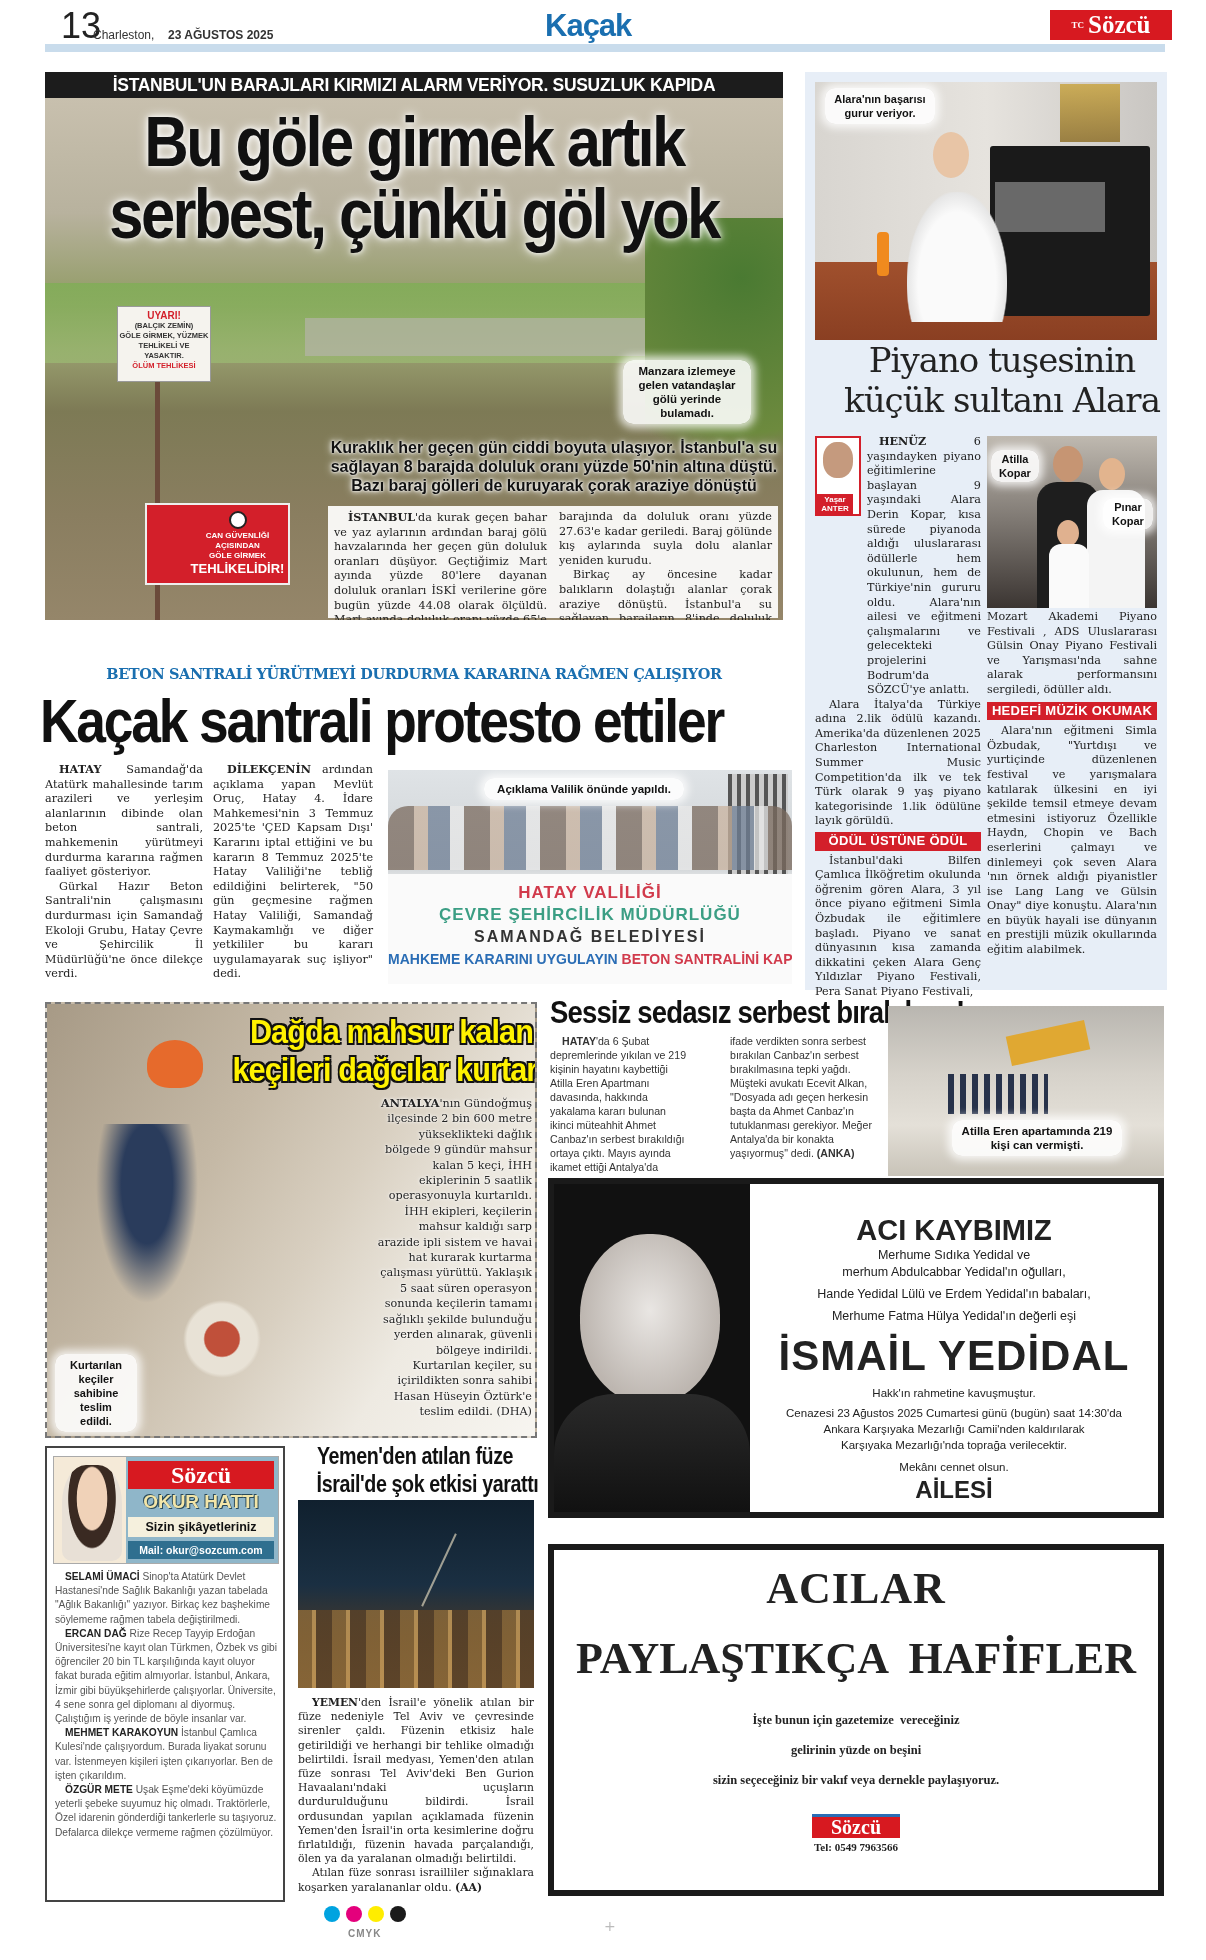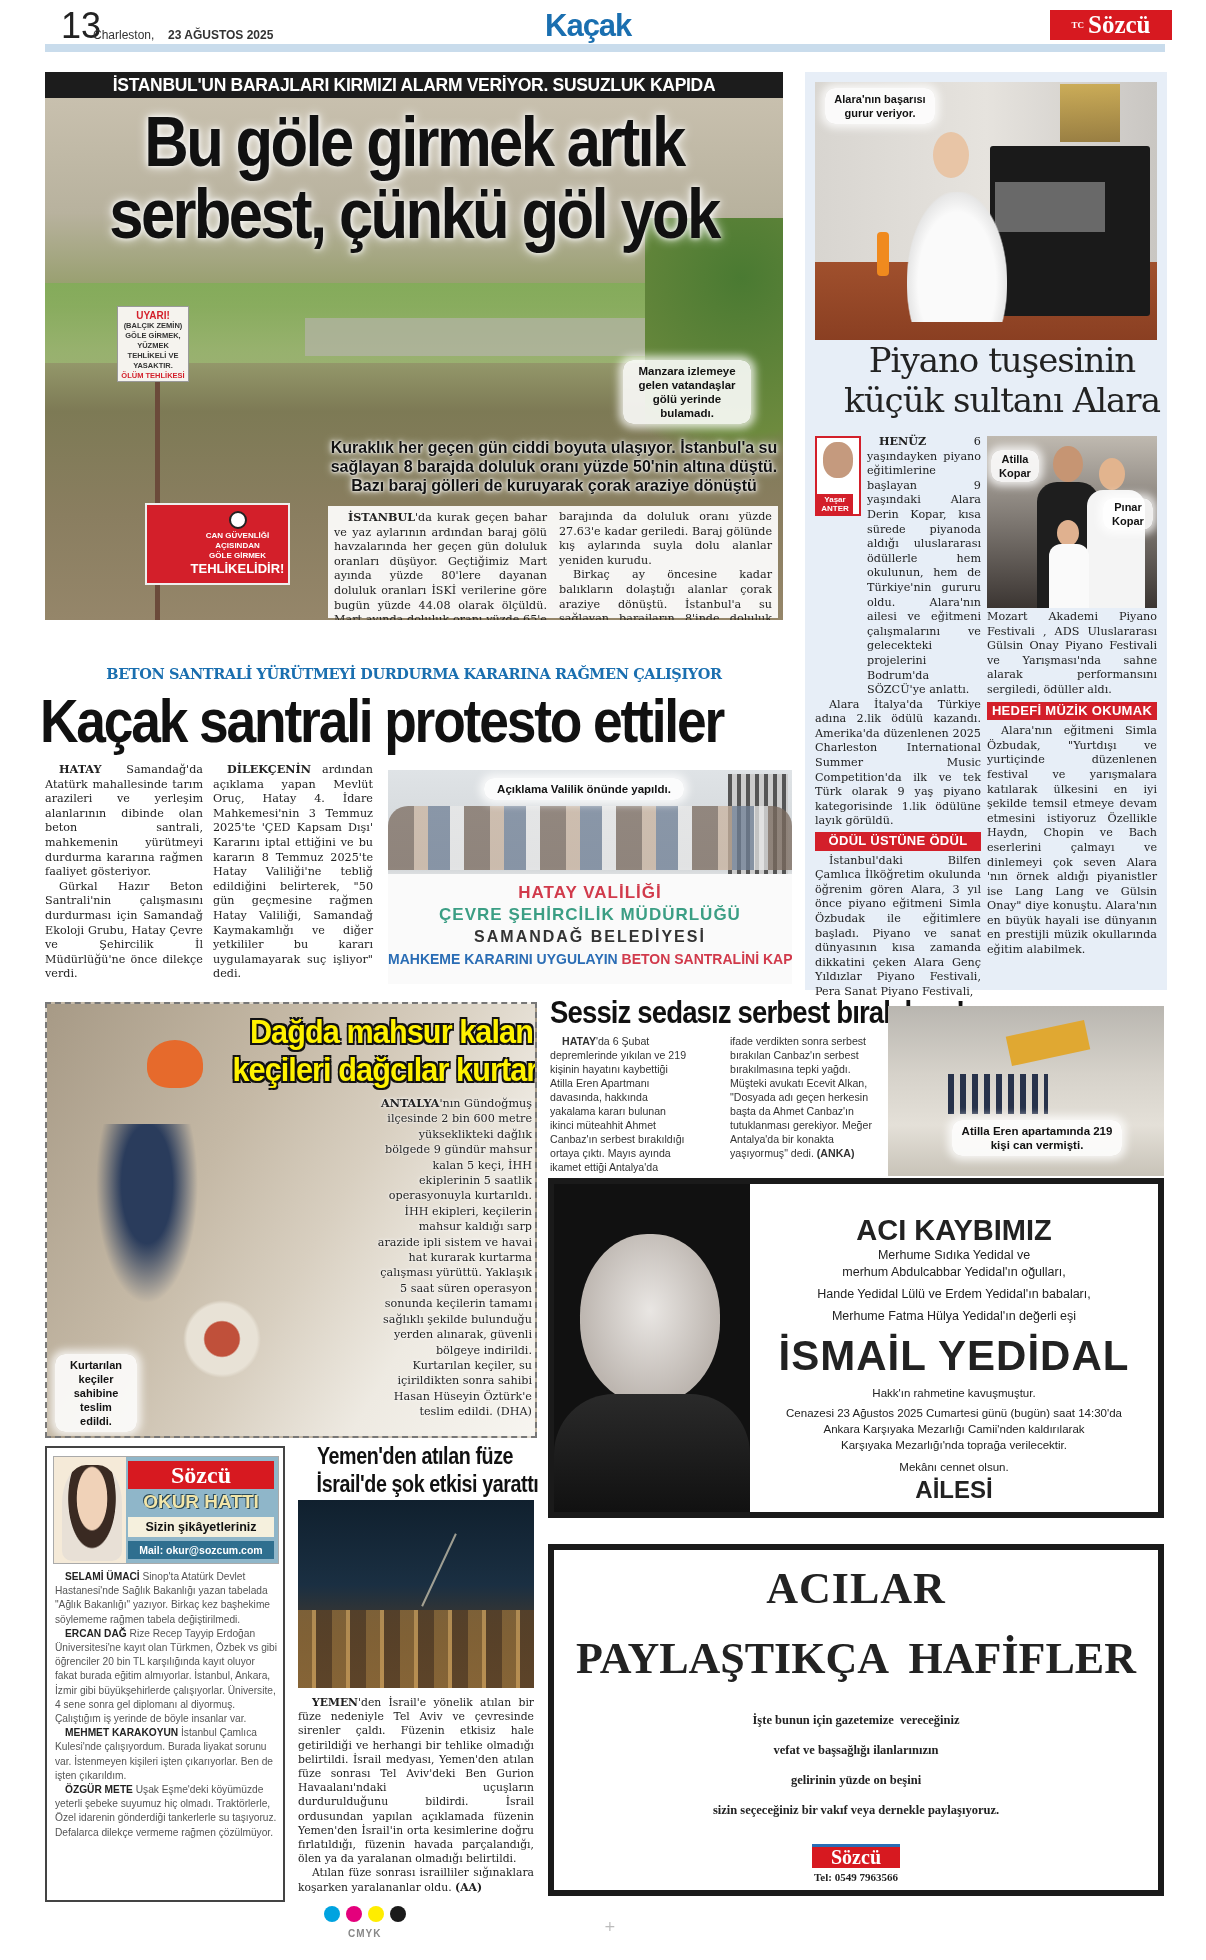--- a/index.html
+++ b/index.html
@@ -38,21 +38,21 @@
 <div class="abs photo" style="left:45px;top:98px;width:738px;height:522px;background:linear-gradient(180deg,#c8c0ae 0%,#b8b29e 22%,#8f9a62 40%,#9aa070 48%,#7d7a55 60%,#8a7e60 80%,#95866a 100%);">
   <div class="abs" style="left:0;top:185px;width:738px;height:80px;background:linear-gradient(180deg,#7fae55,#9bb772);opacity:.8"></div>
   <div class="abs" style="left:260px;top:220px;width:400px;height:38px;background:#b5b3a8;opacity:.7"></div>
   <div class="abs" style="left:600px;top:120px;width:138px;height:300px;background:radial-gradient(circle at 70% 20%,#4a7a32,#6d8a3e 60%,transparent 70%)"></div>
 
   <div class="abs" style="left:0;top:8px;width:738px;text-align:center;">
     <div class="cond" style="font-size:70px;line-height:72px;color:#111;letter-spacing:-3px;transform:scaleX(.88);transform-origin:center;text-shadow:0 0 12px #fff,0 0 6px #fff;">Bu göle girmek artık</div>
     <div class="cond" style="font-size:70px;line-height:72px;color:#111;letter-spacing:-3px;transform:scaleX(.88);transform-origin:center;text-shadow:0 0 12px #fff,0 0 6px #fff;">serbest, çünkü göl yok</div>
   </div>
 
-  <div class="abs" style="left:72px;top:208px;width:72px;height:76px;background:#f5f3ee;border:1px solid #999;font-family:'Liberation Sans',sans-serif;font-size:7.5px;font-weight:bold;text-align:center;padding-top:4px;line-height:10px;color:#333;">
+  <div class="abs" style="left:72px;top:208px;width:94px;height:76px;background:#f5f3ee;border:1px solid #999;font-family:'Liberation Sans',sans-serif;font-size:7.5px;font-weight:bold;text-align:center;padding-top:4px;line-height:10px;color:#333;">
     <div style="color:#d31f2a;font-size:10px">UYARI!</div>
     <div>(BALÇIK ZEMİN)</div>
     <div>GÖLE GİRMEK, YÜZMEK</div>
     <div>TEHLİKELİ VE YASAKTIR.</div>
     <div style="color:#d31f2a">ÖLÜM TEHLİKESİ</div>
   </div>
   <div class="abs" style="left:110px;top:284px;width:5px;height:238px;background:#6b4a3a"></div>
 
   <div class="abs" style="left:100px;top:405px;width:145px;height:82px;background:#d31f2a;border:2px solid #eee;color:#fff;font-family:'Liberation Sans',sans-serif;font-weight:bold;text-align:center;font-size:8px;line-height:10px;padding-top:6px;padding-left:40px;">
     <div style="width:18px;height:18px;margin:0 auto 2px;border-radius:50%;background:#fff;border:2px solid #222;"></div>
@@ -222,21 +222,20 @@
 </div>
 <div class="abs body-text" style="left:298px;top:1696px;width:236px;font-size:10.8px;line-height:14.2px;">
   <div class="p-indent"><b>YEMEN</b><span>'den İsrail'e yönelik atılan bir füze nedeniyle Tel Aviv ve çevresinde sirenler çaldı. Füzenin etkisiz hale getirildiği ve herhangi bir tehlike olmadığı belirtildi. İsrail medyası, Yemen'den atılan füze sonrası Tel Aviv'deki Ben Gurion Havaalanı'ndaki uçuşların durdurulduğunu bildirdi. İsrail ordusundan yapılan açıklamada füzenin Yemen'den İsrail'in orta kesimlerine doğru fırlatıldığı, füzenin havada parçalandığı, ölen ya da yaralanan olmadığı belirtildi.</span></div>
   <div class="p-indent"><span>Atılan füze sonrası israilliler sığınaklara koşarken yaralananlar oldu.</span> <b>(AA)</b></div>
 </div>
 
 <div class="abs" style="left:548px;top:1544px;width:616px;height:352px;border:6px solid #1a1a1a;background:#fff;text-align:center;font-family:'Liberation Serif',serif;color:#222;">
   <div style="font-size:44px;font-weight:bold;line-height:50px;margin-top:14px;letter-spacing:1px;">ACILAR</div>
   <div style="font-size:44px;font-weight:bold;line-height:50px;margin-top:20px;white-space:pre;">PAYLAŞTIKÇA  HAFİFLER</div>
   <div style="font-size:12.5px;font-weight:bold;line-height:16px;margin-top:28px;white-space:pre;">İşte bunun için gazetemize  vereceğiniz</div>
-  <div style="font-size:12.5px;font-weight:bold;line-height:16px;margin-top:14px;">vefat ve başsağlığı ilanlarınızın</div>
   <div style="font-size:12.5px;font-weight:bold;line-height:16px;margin-top:14px;">gelirinin yüzde on beşini</div>
   <div style="font-size:12.5px;font-weight:bold;line-height:16px;margin-top:14px;">sizin seçeceğiniz bir vakıf veya dernekle paylaşıyoruz.</div>
   <div class="sozcu-logo" style="width:88px;height:24px;margin:26px auto 0;border-top:3px solid #2a6db5;">
     <span style="font-size:20px;">Sözcü</span>
   </div>
   <div style="font-size:11px;font-weight:bold;line-height:14px;margin-top:2px;">Tel: 0549 7963566</div>
 </div>
 
 <div class="abs" style="left:324px;top:1906px;width:90px;height:40px;">
   <div style="display:flex;gap:6px;">

